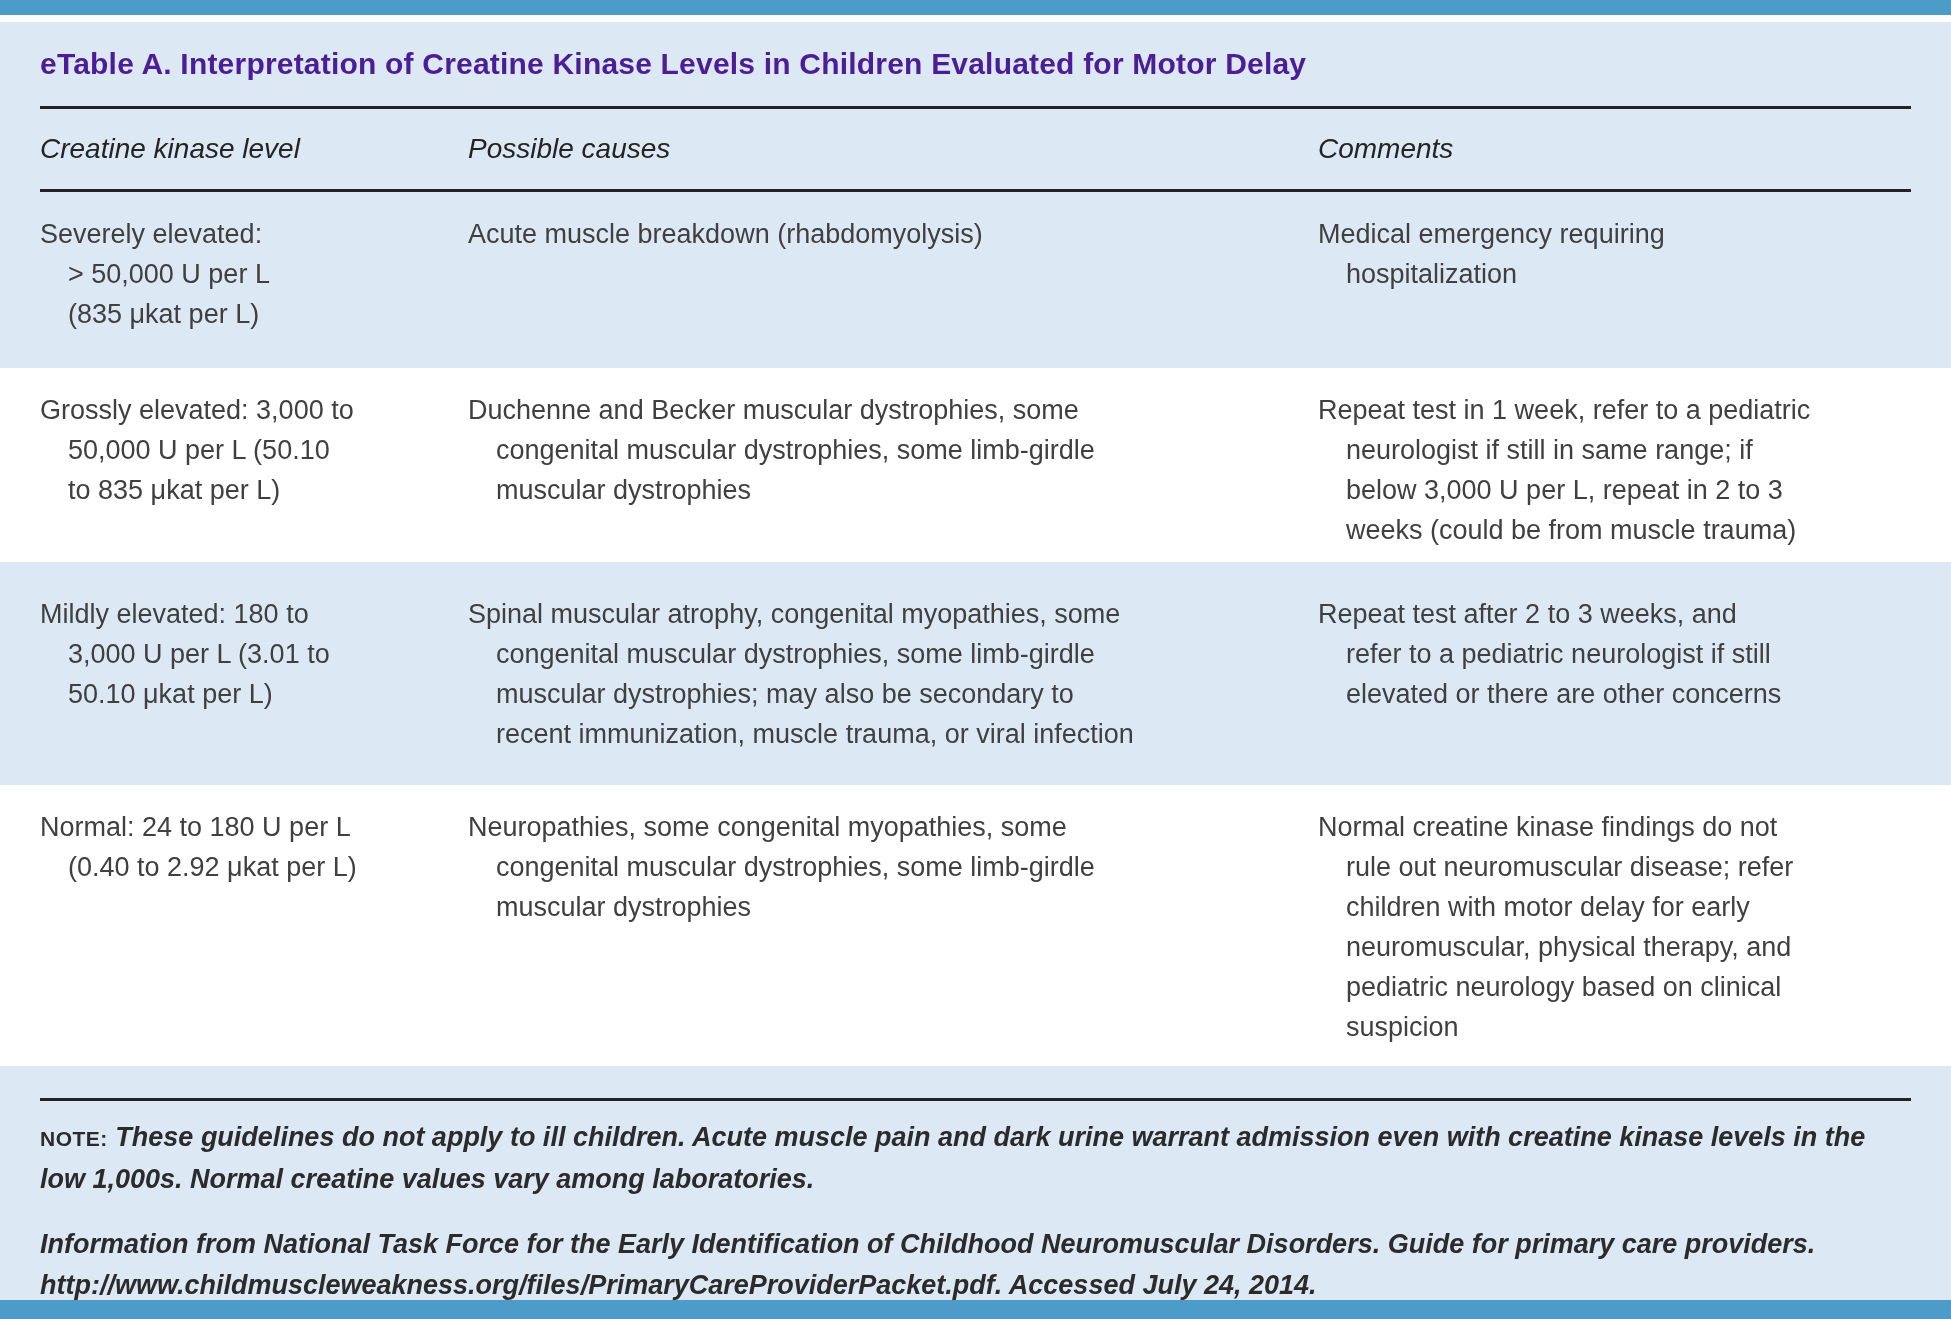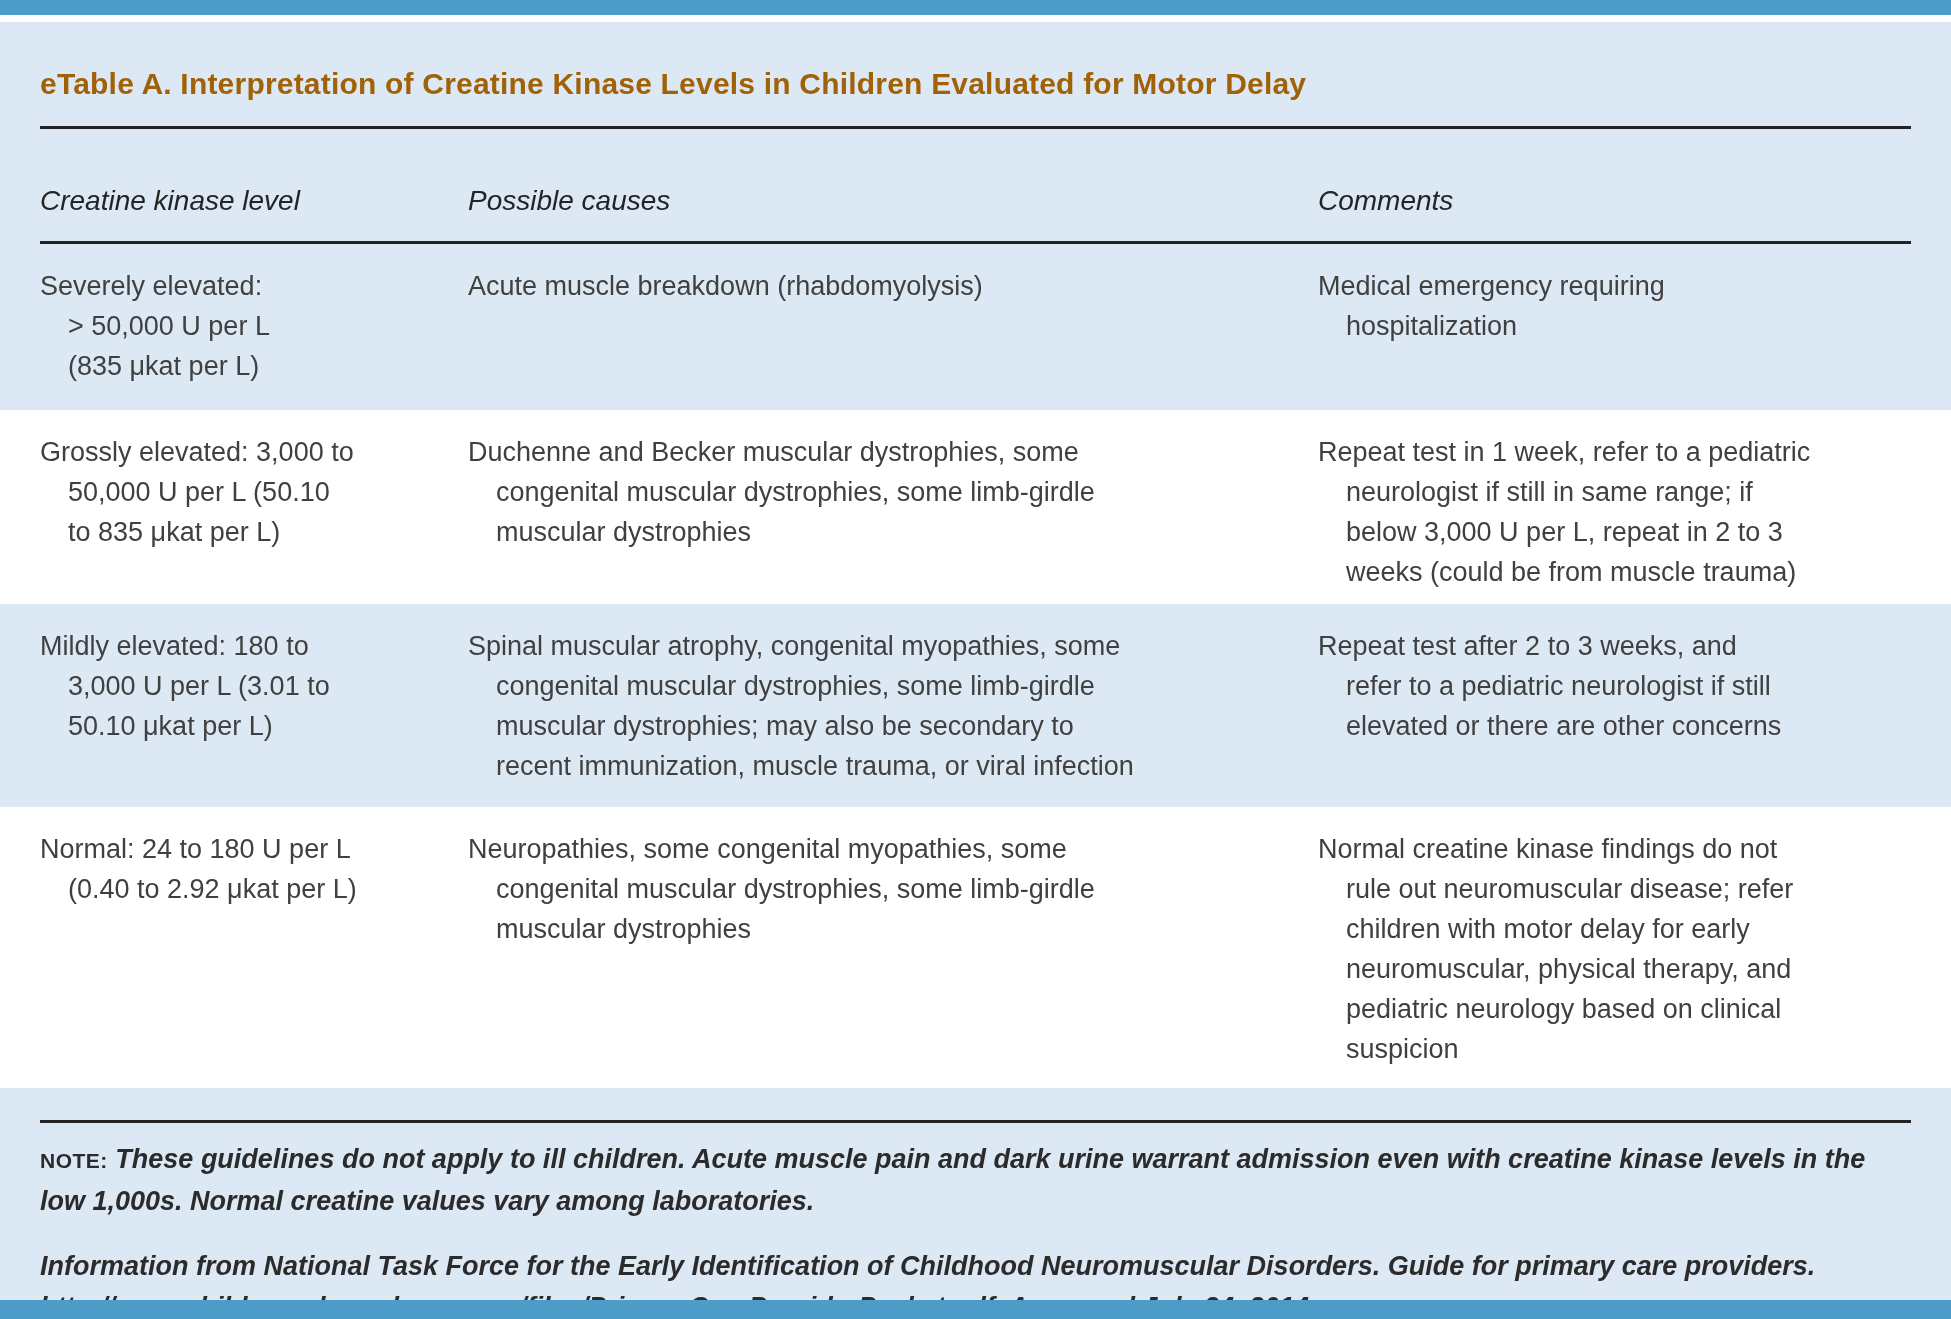--- a/index.html
+++ b/index.html
@@ -32,51 +32,50 @@
     top: 22px;
     left: 0;
     right: 0;
     bottom: 19px;
     background: var(--panel, #dce8f4);
     padding: 0 40px;
     box-sizing: border-box;
   }
   .title {
     margin: 0;
-    padding-top: 44px;
+    padding-top: 24px;
     font-size: 30px;
     line-height: 36px;
     font-weight: bold;
-    color: #a16207;
+    color: #4c1d95;
     letter-spacing: 0.2px;
   }
   .rule {
     height: 3px;
     background: #232323;
   }
   .rule.r1 { margin-top: 24px; }
   .grid {
     display: grid;
     grid-template-columns: 428px 850px 1fr;
     box-sizing: border-box;
   }
   .header-row {
     height: 80px;
     align-items: center;
-    margin-top: 32px;
   }
   .header-cell {
     font-style: italic;
     font-size: 28px;
     color: #242424;
   }
   .body-row {
     padding: 22px 0 12px 0;
   }
-  .body-row.alt { background: var(--rowAlt, #ffffff); margin: 0 -40px; padding-left: 40px; }
+  .body-row.alt { background: var(--rowAlt, #ffffff); margin: 10px -40px; padding-left: 40px; }
   .body-row.alt { grid-template-columns: 428px 850px 1fr; }
   .cell {
     font-size: 27px;
     line-height: 40px;
     color: #404040;
     white-space: pre-line;
     padding-left: 28px;
     text-indent: -28px;
     padding-right: 36px;
     box-sizing: border-box;

